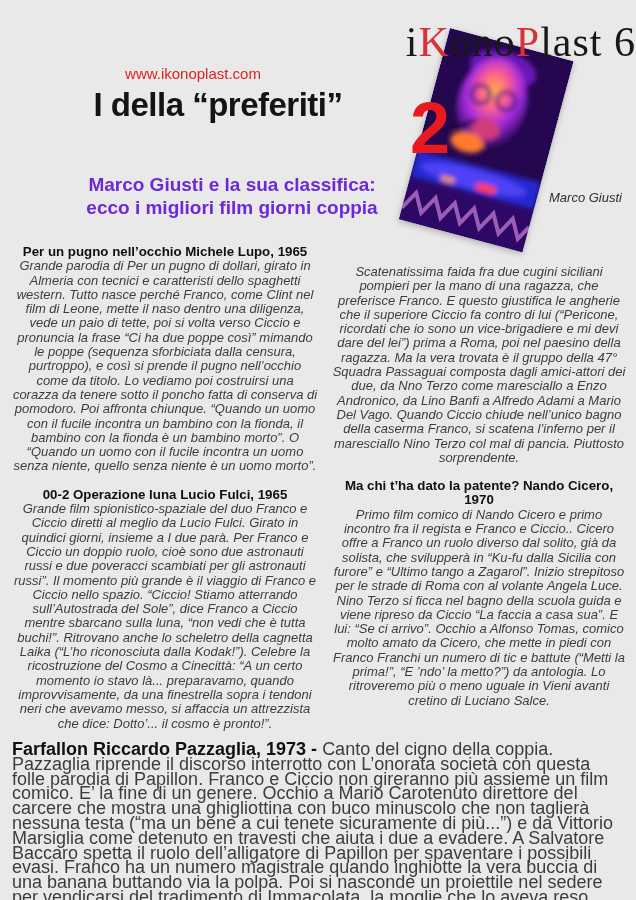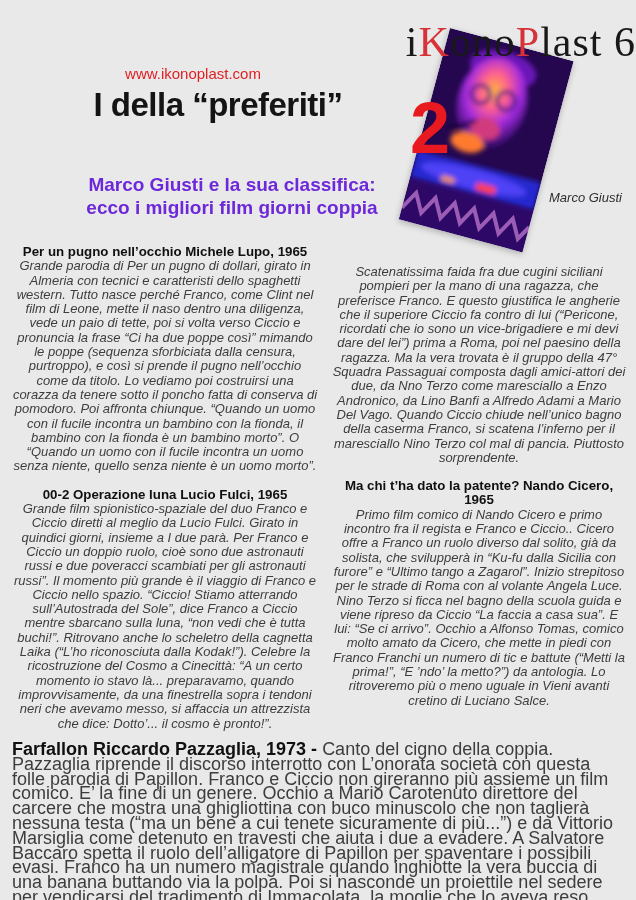--- a/index.html
+++ b/index.html
@@ -105,21 +105,21 @@
       <section class="review">
         <h3>00-2 Operazione luna Lucio Fulci, 1965</h3>
         <p>Grande film spionistico-spaziale del duo Franco e Ciccio diretti al meglio da Lucio Fulci. Girato in quindici giorni, insieme a I due parà. Per Franco e Ciccio un doppio ruolo, cioè sono due astronauti russi e due poveracci scambiati per gli astronauti russi”. Il momento più grande è il viaggio di Franco e Ciccio nello spazio. “Ciccio! Stiamo atterrando sull’Autostrada del Sole”, dice Franco a Ciccio mentre sbarcano sulla luna, “non vedi che è tutta buchi!”. Ritrovano anche lo scheletro della cagnetta Laika (“L’ho riconosciuta dalla Kodak!”). Celebre la ricostruzione del Cosmo a Cinecittà: “A un certo momento io stavo là... preparavamo, quando improvvisamente, da una finestrella sopra i tendoni neri che avevamo messo, si affaccia un attrezzista che dice: Dotto’... il cosmo è pronto!”.</p>
       </section>
     </div>
     <div class="col col-right">
       <section class="review">
         <p>Scatenatissima faida fra due cugini siciliani pompieri per la mano di una ragazza, che preferisce Franco. E questo giustifica le angherie che il superiore Ciccio fa contro di lui (“Pericone, ricordati che io sono un vice-brigadiere e mi devi dare del lei”) prima a Roma, poi nel paesino della ragazza. Ma la vera trovata è il gruppo della 47° Squadra Passaguai composta dagli amici-attori dei due, da Nno Terzo come maresciallo a Enzo Andronico, da Lino Banfi a Alfredo Adami a Mario Del Vago. Quando Ciccio chiude nell’unico bagno della caserma Franco, si scatena l’inferno per il maresciallo Nino Terzo col mal di pancia. Piuttosto sorprendente.</p>
       </section>
       <section class="review">
-        <h3>Ma chi t’ha dato la patente? Nando Cicero, 1965</h3>
+        <h3>Ma chi t’ha dato la patente? Nando Cicero, 1970</h3>
         <p>Primo film comico di Nando Cicero e primo incontro fra il regista e Franco e Ciccio.. Cicero offre a Franco un ruolo diverso dal solito, già da solista, che svilupperà in “Ku-fu dalla Sicilia con furore” e “Ultimo tango a Zagarol”. Inizio strepitoso per le strade di Roma con al volante Angela Luce. Nino Terzo si ficca nel bagno della scuola guida e viene ripreso da Ciccio “La faccia a casa sua”. E lui: “Se ci arrivo”. Occhio a Alfonso Tomas, comico molto amato da Cicero, che mette in piedi con Franco Franchi un numero di tic e battute (“Metti la prima!”, “E ’ndo’ la metto?”) da antologia. Lo ritroveremo più o meno uguale in Vieni avanti cretino di Luciano Salce.</p>
       </section>
     </div>
   </div>
 
   <div class="bottom-review">
     <p style="margin:0;"><span class="lead">Farfallon Riccardo Pazzaglia, 1973 - </span><span>Canto del cigno della coppia. Pazzaglia riprende il discorso interrotto con L’onorata società con questa folle parodia di Papillon. Franco e Ciccio non gireranno più assieme un film comico. E’ la fine di un genere. Occhio a Mario Carotenuto direttore del carcere che mostra una ghigliottina con buco minuscolo che non taglierà nessuna testa (“ma un bene a cui tenete sicuramente di più...”) e da Vittorio Marsiglia come detenuto en travesti che aiuta i due a evadere. A Salvatore Baccaro spetta il ruolo dell’alligatore di Papillon per spaventare i possibili evasi. Franco ha un numero magistrale quando inghiotte la vera buccia di una banana buttando via la polpa. Poi si nasconde un proiettile nel sedere per vendicarsi del tradimento di Immacolata, la moglie che lo aveva reso cornuto.</span></p>
   </div>
 
 </div>

